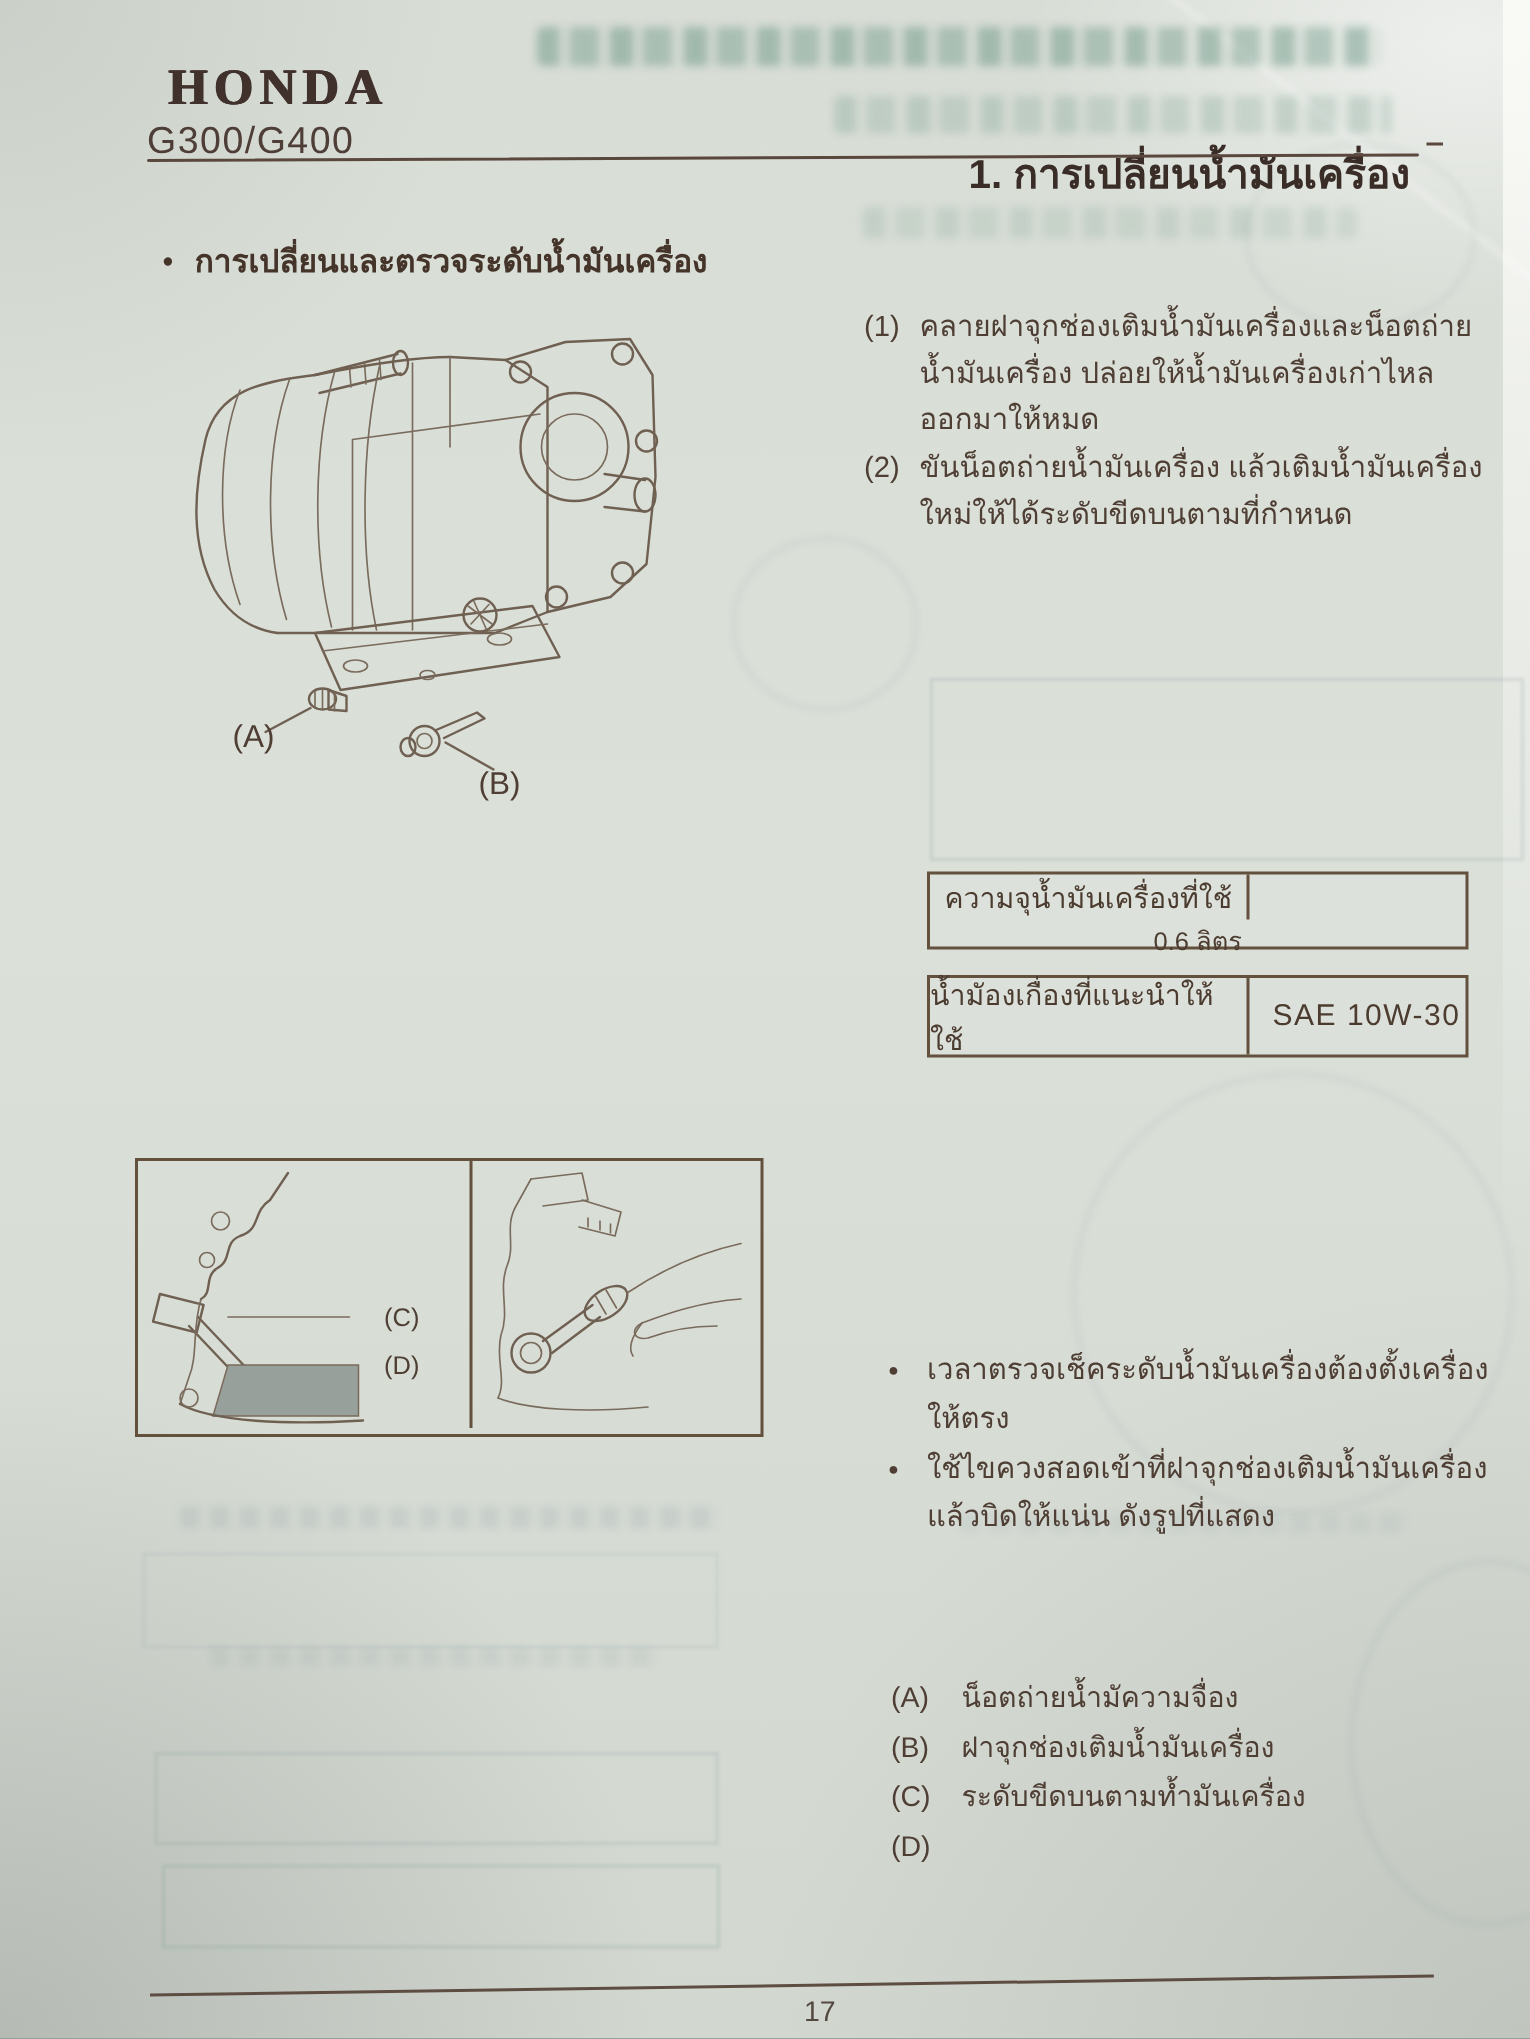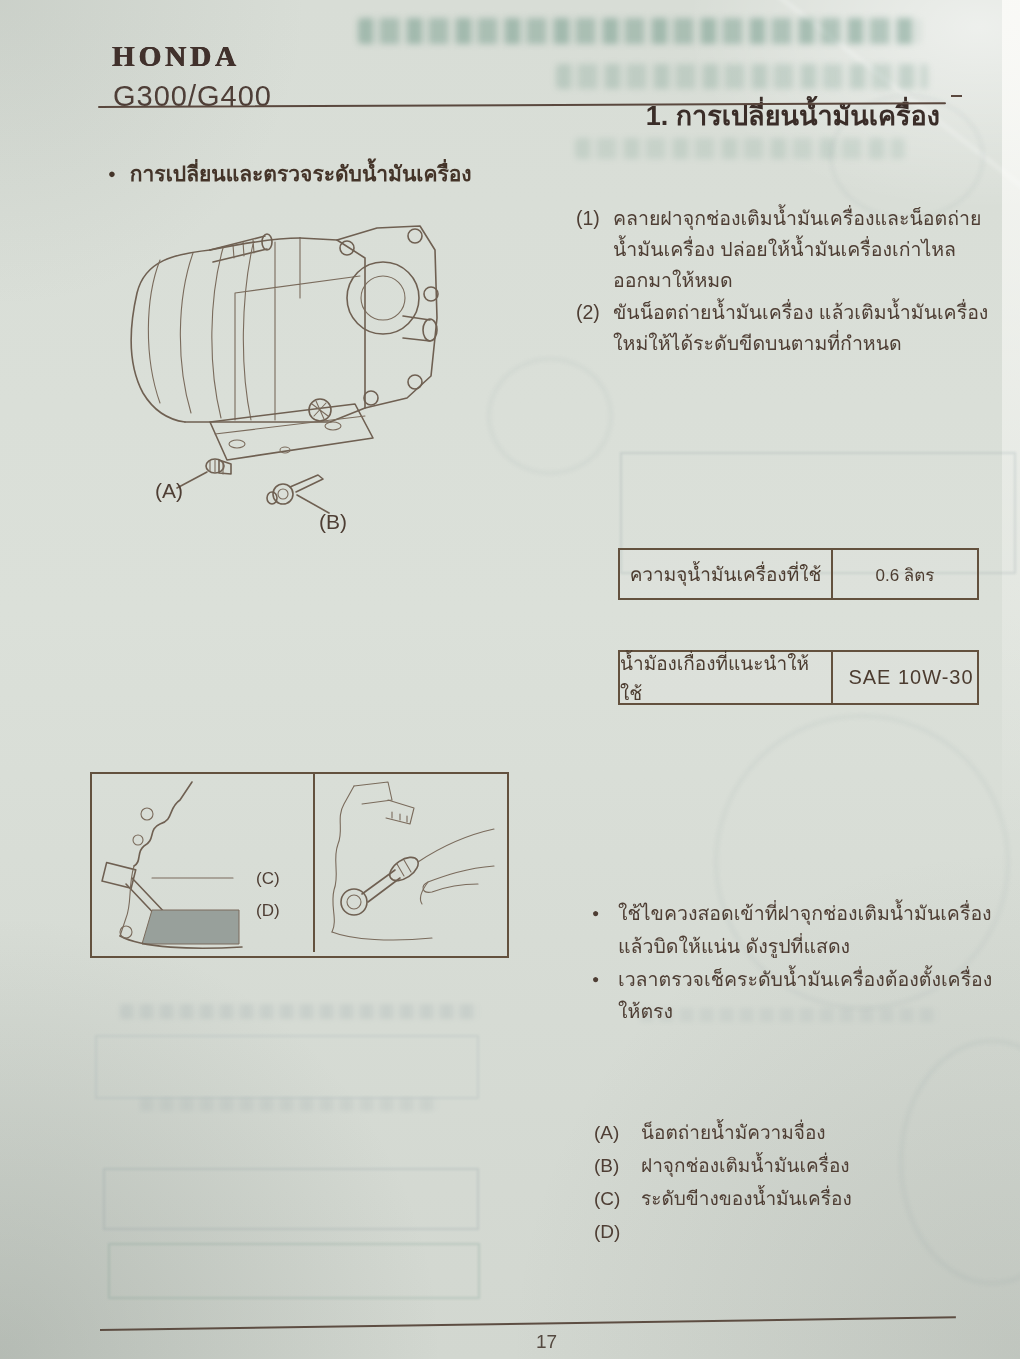--- a/index.html
+++ b/index.html
@@ -13,42 +13,42 @@
       radial-gradient(circle at 0% 0%, rgba(150,158,150,.20), rgba(150,158,150,0) 18%),
       linear-gradient(180deg,#d8ddd6 0%,#dbe0d9 45%,#d6dbd4 75%,#d2d7d0 100%);
   }
   .edge-light{position:absolute;right:0;top:0;width:18px;height:62%;
     background:linear-gradient(180deg,rgba(250,250,247,.95),rgba(250,250,247,0));}
   .crease{position:absolute;right:-40px;top:90px;width:320px;height:2px;
     background:rgba(255,255,255,.5);transform:rotate(38deg);filter:blur(2px);}
 
   
   .brand{position:absolute;left:112px;top:40px;font-family:"Liberation Serif","DejaVu Serif",serif;
-    font-weight:bold;font-size:29px;letter-spacing:4px;color:#41312c;
+    font-weight:bold;font-size:34px;letter-spacing:4px;color:#41312c;
     text-shadow:.6px 0 #41312c, -.3px 0 #41312c;}
-  .model{position:absolute;left:113px;top:80px;font-size:29px;letter-spacing:1px;color:#4e3e37;}
+  .model{position:absolute;left:98px;top:80px;font-size:25px;letter-spacing:1px;color:#4e3e37;}
   .doc-title{position:absolute;right:80px;top:58px;font-size:27px;font-weight:600;color:#3a2d28;margin-top:36px;}
   .hrule{position:absolute;left:98px;top:106px;width:848px;height:2px;background:#5a483e;
     transform:rotate(-0.25deg);transform-origin:left center;border-radius:2px;}
   .hrule-dash{position:absolute;right:58px;top:95px;width:11px;height:2px;background:#5a483e;}
 
   
   .sec-head{position:absolute;left:108px;top:157px;font-size:21px;font-weight:bold;color:#443429;}
   .sec-head::before{content:"●";font-size:13px;vertical-align:3px;margin-right:14px;color:#443429;}
 
   
   .steps{position:absolute;left:576px;top:203px;width:414px;font-size:19.5px;line-height:1.6;color:#4e3e34;}
   .step{display:flex;}
   .step-num{flex:none;width:37px;}
   .step-text{flex:1;}
 
   
   .spec{position:absolute;left:618px;width:357px;border:2px solid #63513e;display:flex;
     align-items:stretch;background:rgba(255,255,255,.06);}
-  .spec.t1{top:548px;height:48px;}
+  .spec.t1{top:581px;height:48px;flex-direction:column;}
   .spec.t2{top:650px;height:51px;}
   .spec .lbl{flex:none;width:211px;display:flex;align-items:center;justify-content:center;
     font-size:19px;color:#4c3c30;border-right:2px solid #63513e;}
   .spec .val{flex:1;display:flex;align-items:center;justify-content:center;color:#4c3c30;}
   .spec.t1 .val{font-size:17px;}
   .spec.t2 .val{font-size:20px;letter-spacing:1px;padding-left:12px;}
 
   
   .fig-engine{position:absolute;left:115px;top:198px;width:480px;height:340px;}
   .fig-box{position:absolute;left:90px;top:772px;width:415px;height:182px;border:2px solid #63513e;}
@@ -211,39 +211,39 @@
       <ellipse class="ink" cx="312" cy="95" rx="16" ry="9" transform="rotate(-34 312 95)"></ellipse>
       <path class="ink-thin" d="M305,90 L312,102 M312,86 L319,98"></path>
       <path class="ink-thin" d="M402,55 C370,62 344,76 326,88 M402,92 C374,94 352,102 336,108 C328,112 330,120 340,118 C356,112 372,110 386,110"></path>
       <path class="ink-thin" d="M336,108 C330,116 326,124 330,130"></path>
       <path class="ink-thin" d="M240,158 C260,166 300,168 340,164"></path>
     </svg>
   </div>
 
   <div class="notes">
     <div class="note">
+      <span>เวลาตรวจเช็คระดับน้ำมันเครื่องต้องตั้งเครื่องให้ตรง</span>
+    </div>
+    <div class="note">
       <span>ใช้ไขควงสอดเข้าที่ฝาจุกช่องเติมน้ำมันเครื่อง แล้วบิดให้แน่น ดังรูปที่แสดง</span>
-    </div>
-    <div class="note">
-      <span>เวลาตรวจเช็คระดับน้ำมันเครื่องต้องตั้งเครื่องให้ตรง</span>
     </div>
   </div>
 
   <div class="legend">
     <div class="legend-row">
       <span class="legend-key">(A)</span>
       <span>น็อตถ่ายน้ำมัความจื่อง</span>
     </div>
     <div class="legend-row">
       <span class="legend-key">(B)</span>
       <span>ฝาจุกช่องเติมน้ำมันเครื่อง</span>
     </div>
     <div class="legend-row">
       <span class="legend-key">(C)</span>
-      <span>ระดับขีางของน้ำมันเครื่อง</span>
+      <span>ระดับขีดบนตามท้ำมันเครื่อง</span>
     </div>
     <div class="legend-row">
       <span class="legend-key">(D)</span>
     </div>
   </div>
 
   <div class="frule"></div>
   <div class="pageno">17</div>
 
 </div>

